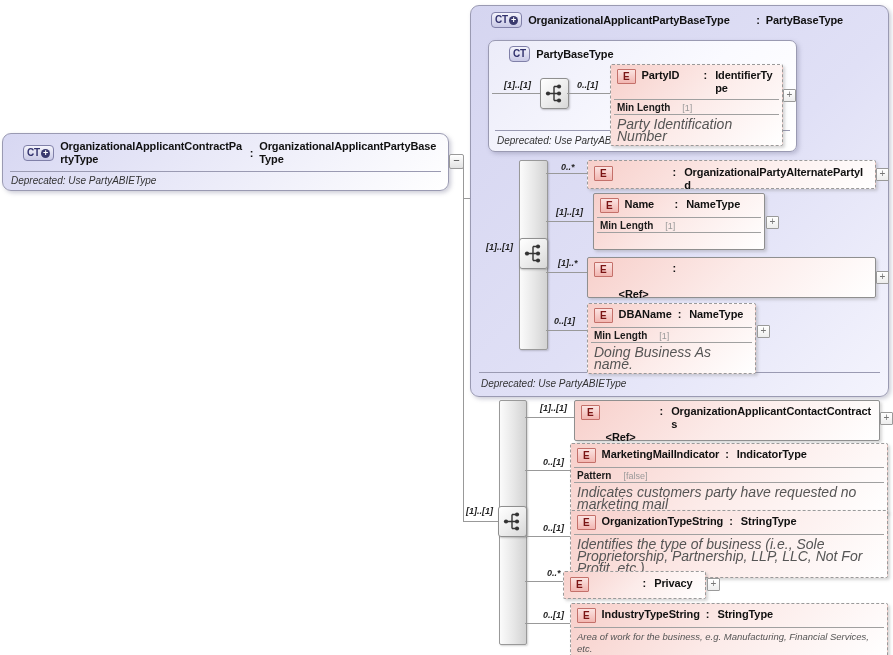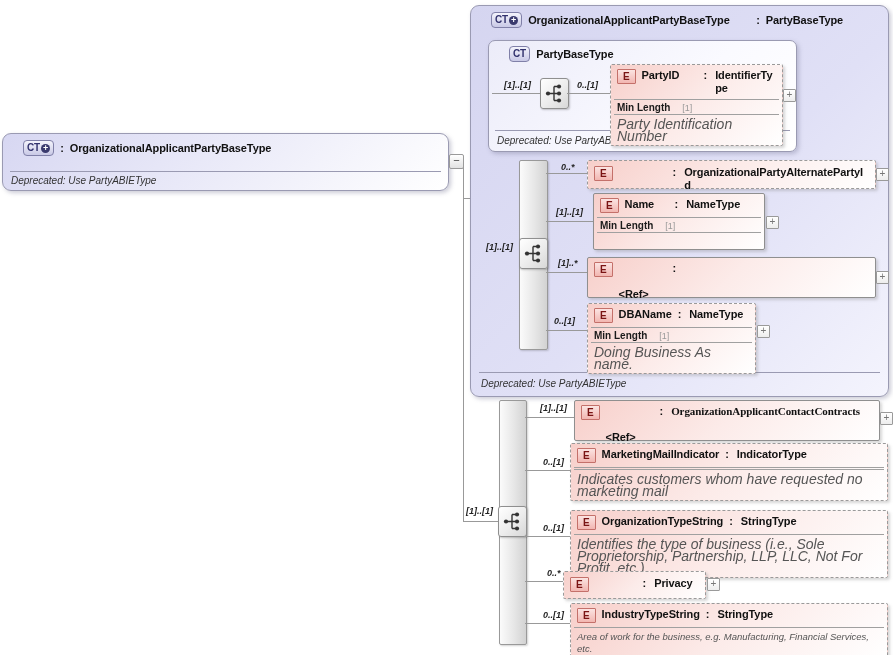--- a/index.html
+++ b/index.html
@@ -77,20 +77,21 @@
   <div class="vline" style="left:478px;top:198px;height:55px;"></div>
   <div class="hline" style="left:478px;top:253px;width:42px;"></div>
   <div class="hline" style="left:463px;top:521px;width:37px;"></div>
 
   <div class="ctbox ct-contract" style="left:2px;top:133px;width:445px;height:56px;">
     <div class="ct-title">
       <span class="ct-badge">
           <span>CT</span>
           <span class="plus-circle">+</span>
         </span>
+      <span class="ct-name" style="width:205px;">OrganizationalApplicantContractPartyType</span>
       <span class="ct-colon">:</span>
       <span class="ct-type" style="width:202px;">OrganizationalApplicantPartyBaseType</span>
     </div>
     <div class="dep-line" style="left:7px;right:7px;top:37px;"></div>
     <div class="dep-text" style="left:8px;top:41px;">Deprecated: Use PartyABIEType</div>
   </div>
   <div class="collapse" style="left:449px;top:154px;"><span>−</span></div>
 
   <div class="ctbox ct-base" style="left:470px;top:5px;width:417px;height:390px;">
     <div class="ct-title">
@@ -233,35 +234,36 @@
   <div class="hline" style="left:525px;top:581px;width:38px;"></div>
   <div class="card" style="left:547px;top:568px;">0..*</div>
   <div class="hline" style="left:525px;top:623px;width:45px;"></div>
   <div class="card" style="left:543px;top:610px;">0..[1]</div>
 
   <div class="el" style="left:574px;top:400px;width:304px;height:39px;">
     <div class="el-title">
       <span class="e-badge">E</span>
       <span class="name wide">&lt;Ref&gt;</span>
       <span class="colon">:</span>
-      <span class="type" style="width:200px;font-family:Liberation Serif, serif;">OrganizationApplicantContactContracts</span>
+      <span class="type" style="width:200px;">OrganizationApplicantContactContracts</span>
     </div>
   </div>
   <div class="expander" style="left:880px;top:412px;"><span>+</span></div>
 
   <div class="el dashed" style="left:570px;top:443px;width:316px;min-height:53px;">
     <div class="el-title">
       <span class="e-badge">E</span>
       <span class="name" style="min-width:0;">MarketingMailIndicator</span>
       <span class="colon">:</span>
       <span class="type">IndicatorType</span>
     </div>
     <div class="hr"></div>
-    <div class="hr"></div>
-    <div class="desc">Indicates customers whom have requested no marketing mail</div>
+    <div class="facet"><span class="flabel">Pattern</span><span class="fval">[false]</span></div>
+    <div class="hr"></div>
+    <div class="desc">Indicates customers party have requested no marketing mail</div>
   </div>
 
   <div class="el dashed" style="left:570px;top:510px;width:316px;min-height:52px;">
     <div class="el-title">
       <span class="e-badge">E</span>
       <span class="name" style="min-width:0;">OrganizationTypeString</span>
       <span class="colon">:</span>
       <span class="type">StringType</span>
     </div>
     <div class="hr"></div>

